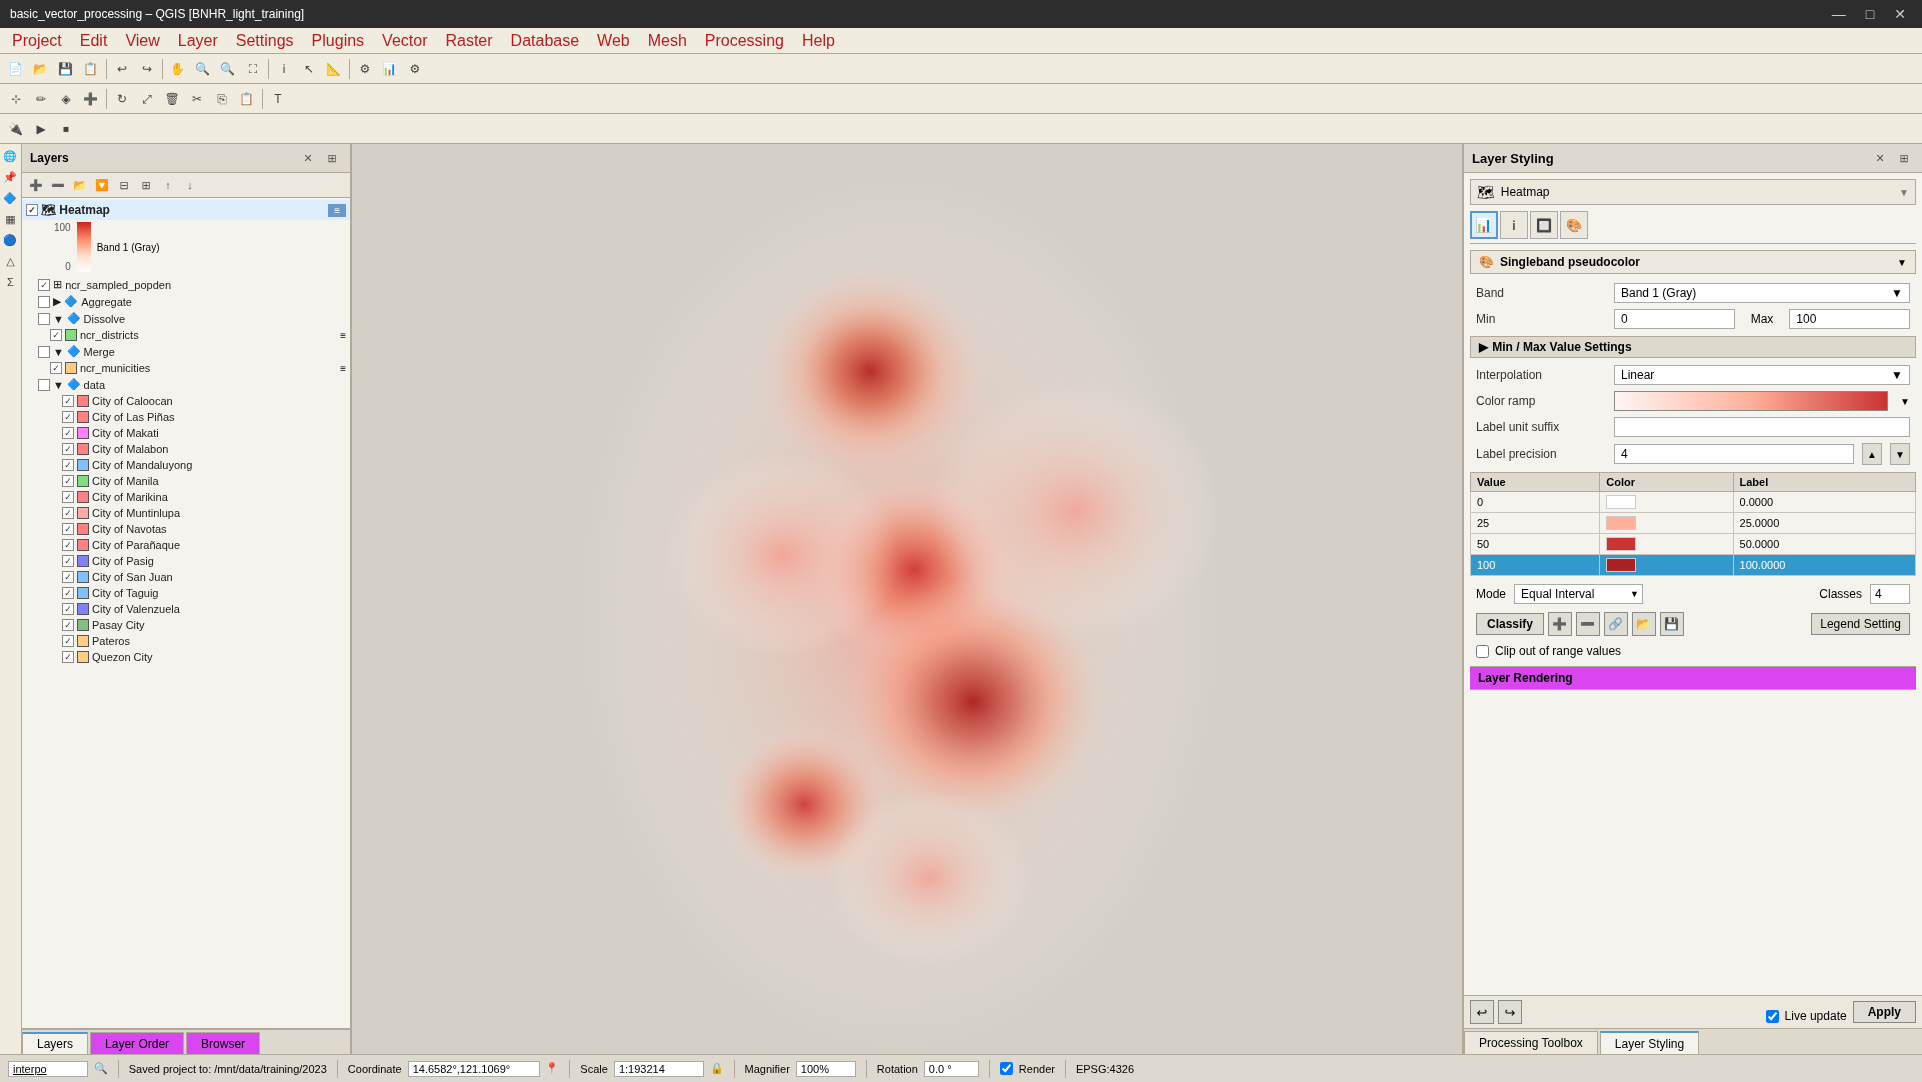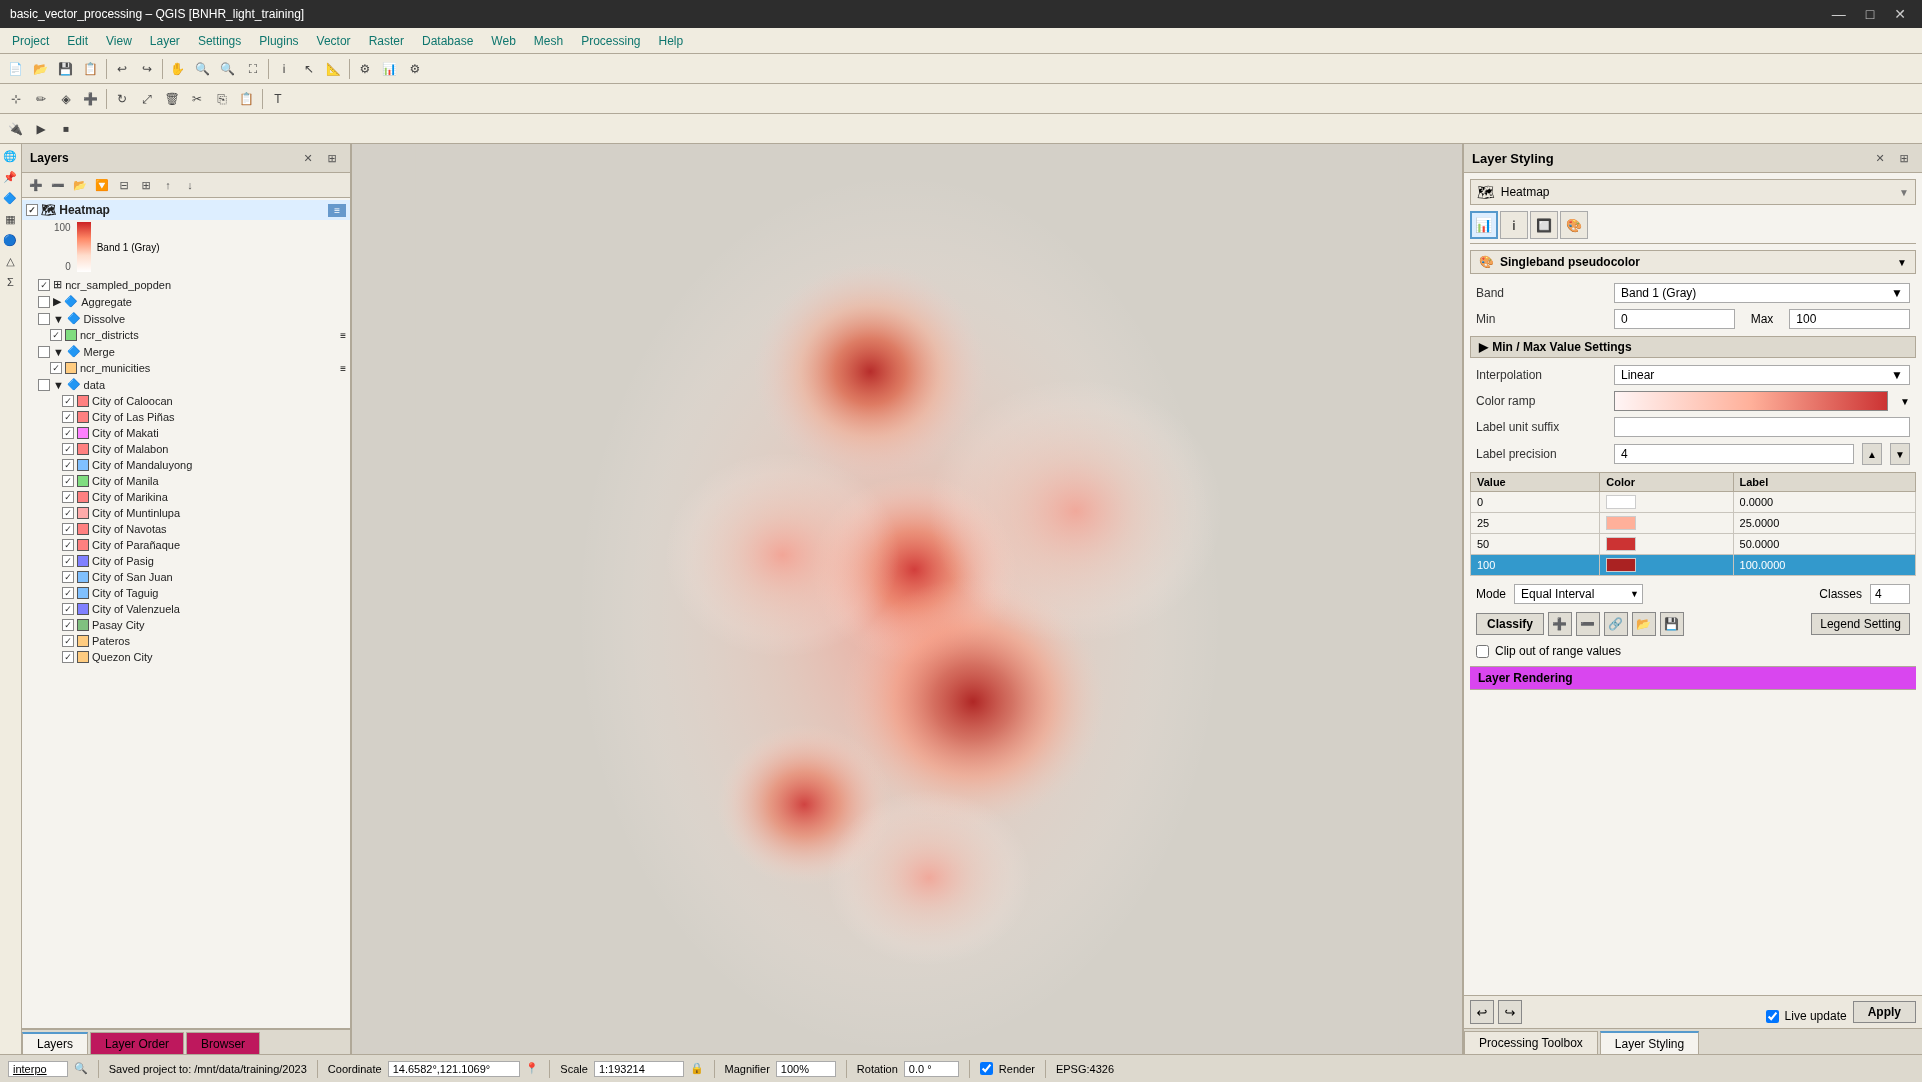--- a/index.html
+++ b/index.html
@@ -25,22 +25,22 @@
       height: 26px;
       display: flex;
       align-items: center;
       padding: 0 4px;
       border-bottom: 1px solid #b0a898;
       gap: 2px;
     }
     .menu-item {
       padding: 2px 8px;
       cursor: pointer;
-      font-size: 12px;
-      color: #0f766e;
+      font-size: 16px;
+      color: #b91c1c;
     }
 
     
     .toolbar-row {
       background: #f0ece0;
       height: 30px;
       display: flex;
       align-items: center;
       padding: 2px 4px;
       border-bottom: 1px solid #b0a898;
@@ -391,21 +391,21 @@
       align-items: stretch;
       border-top: 2px solid #b0a898;
       padding-top: 2px;
     }
     .panel-tab {
       padding: 2px 14px;
       cursor: pointer;
       font-size: 12px;
       border: 1px solid #b0a898;
       border-bottom: none;
-      background: #be185d;
+      background: #d946ef;
       margin-right: 2px;
       display: flex;
       align-items: center;
     }
     .panel-tab.active {
       background: #f5f3ee;
       border-top: 2px solid #5599cc;
     }
 
     
@@ -945,21 +945,21 @@
 
     <div id="styling-tabs">
       <div class="styling-tab">Processing Toolbox</div>
       <div class="styling-tab active">Layer Styling</div>
     </div>
   </div>
 
 </div>
 
 <div id="statusbar">
-  <input type="text" class="status-input" value="interpo" style="width: 60px; text-decoration: underline;">
+  <input type="text" class="status-input" value="interpo" style="width: 80px; text-decoration: underline;">
   <span>🔍</span>
   <div class="status-sep"></div>
   <span>Saved project to: /mnt/data/training/2023</span>
   <div class="status-sep"></div>
   <span>Coordinate</span>
   <input type="text" class="status-input" style="width: 132px;" value="14.6582°,121.1069°">
   <span>📍</span>
   <div class="status-sep"></div>
   <span>Scale</span>
   <input type="text" class="status-input" style="width: 90px;" value="1:193214">

